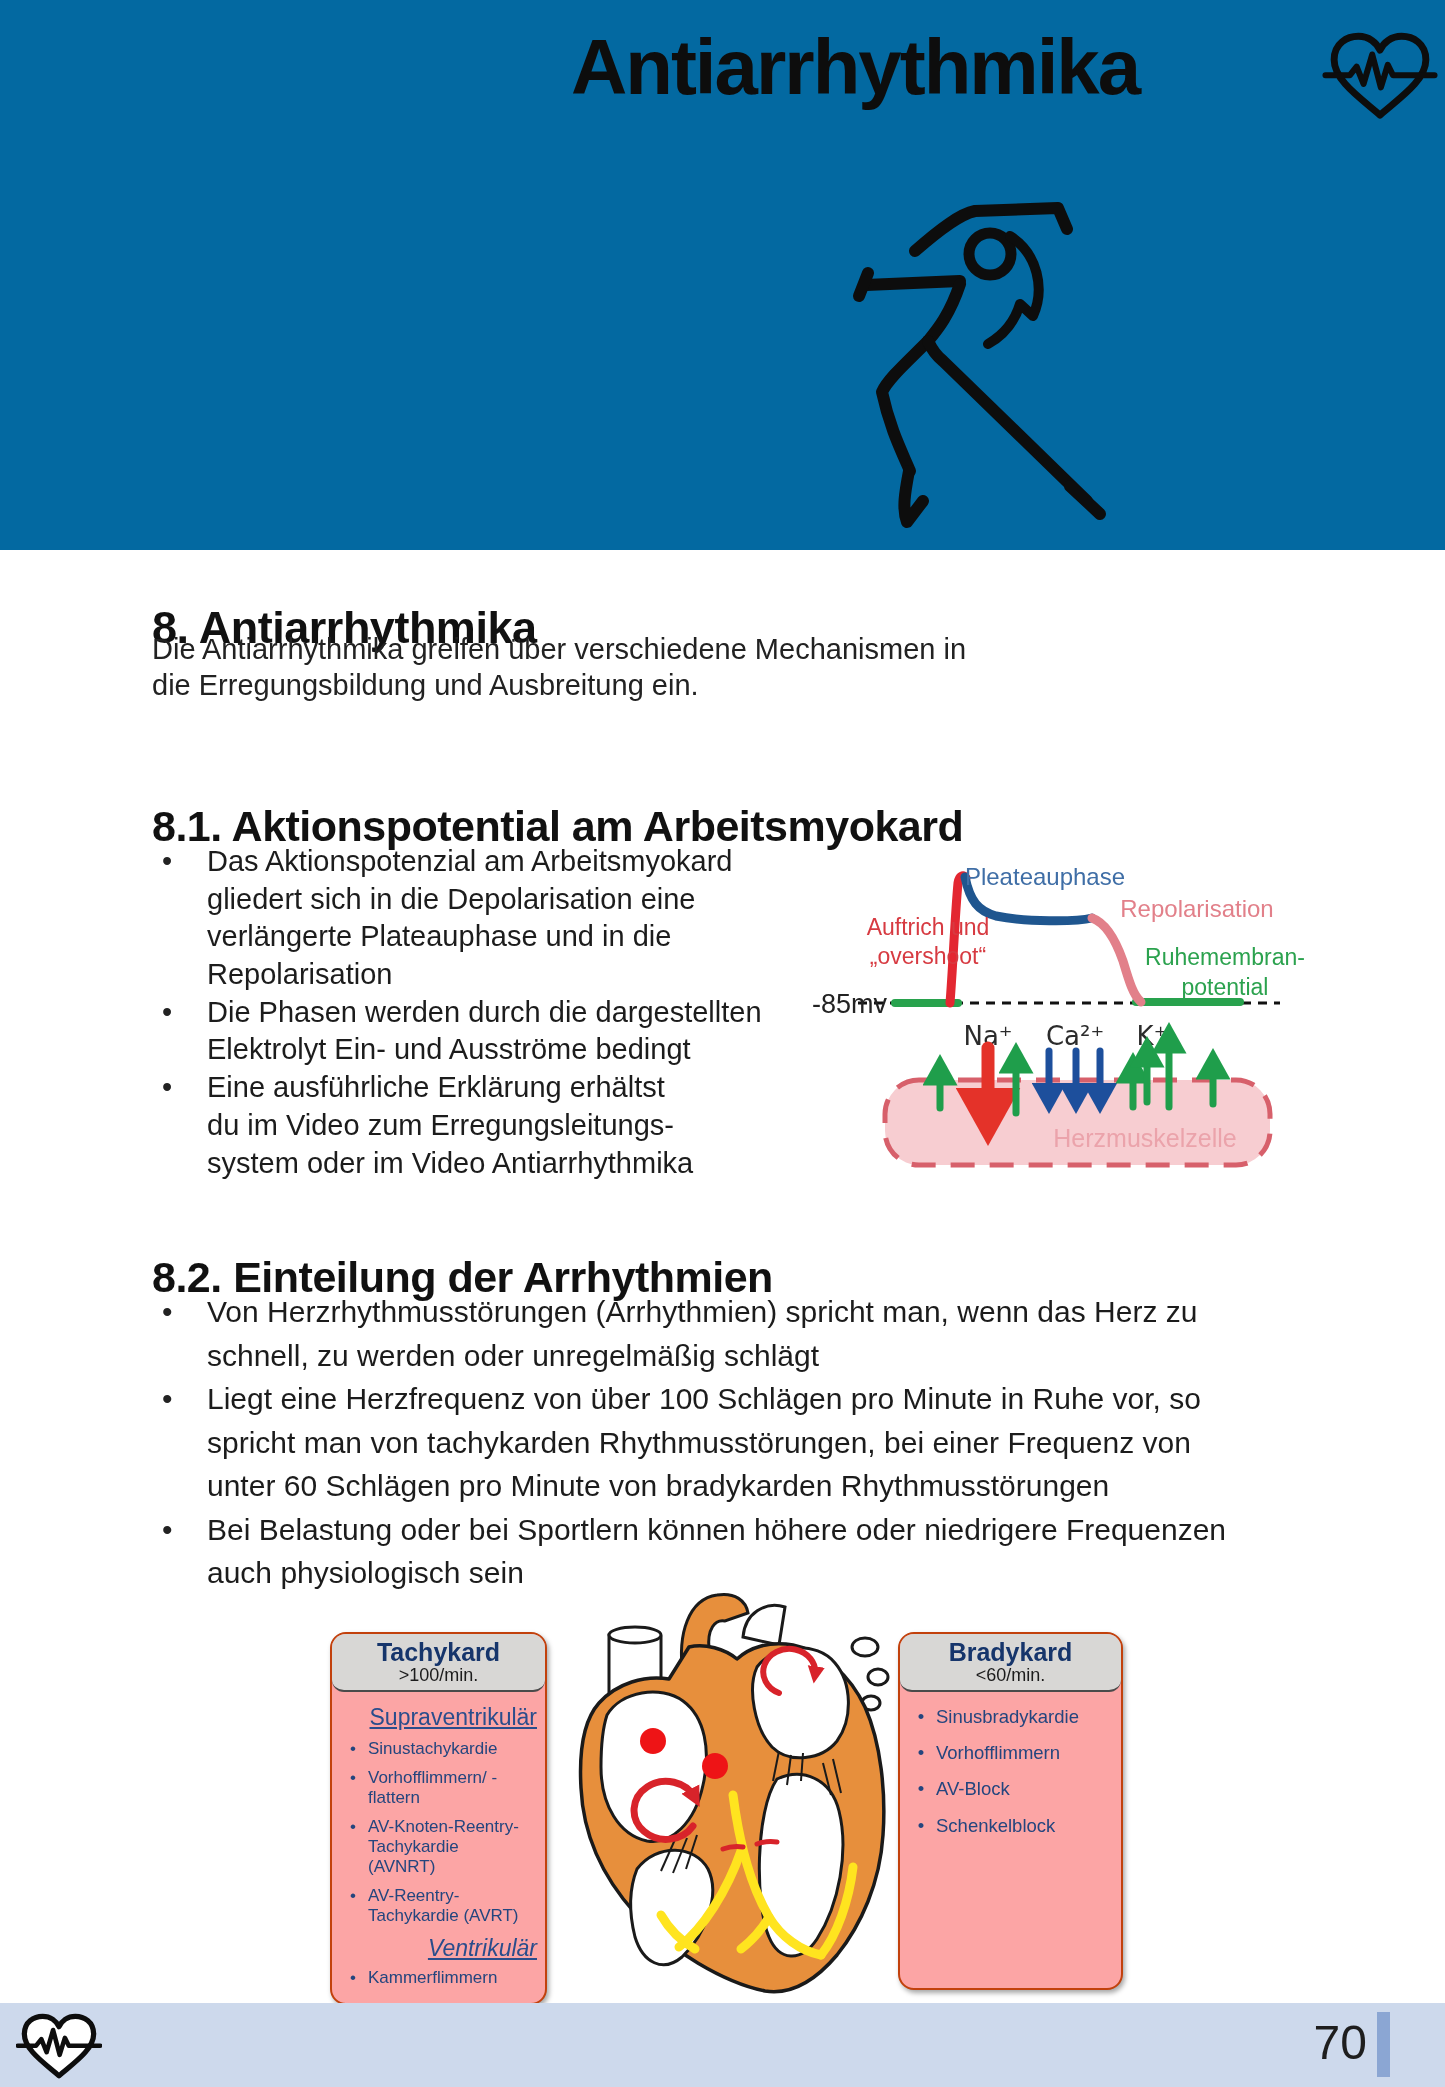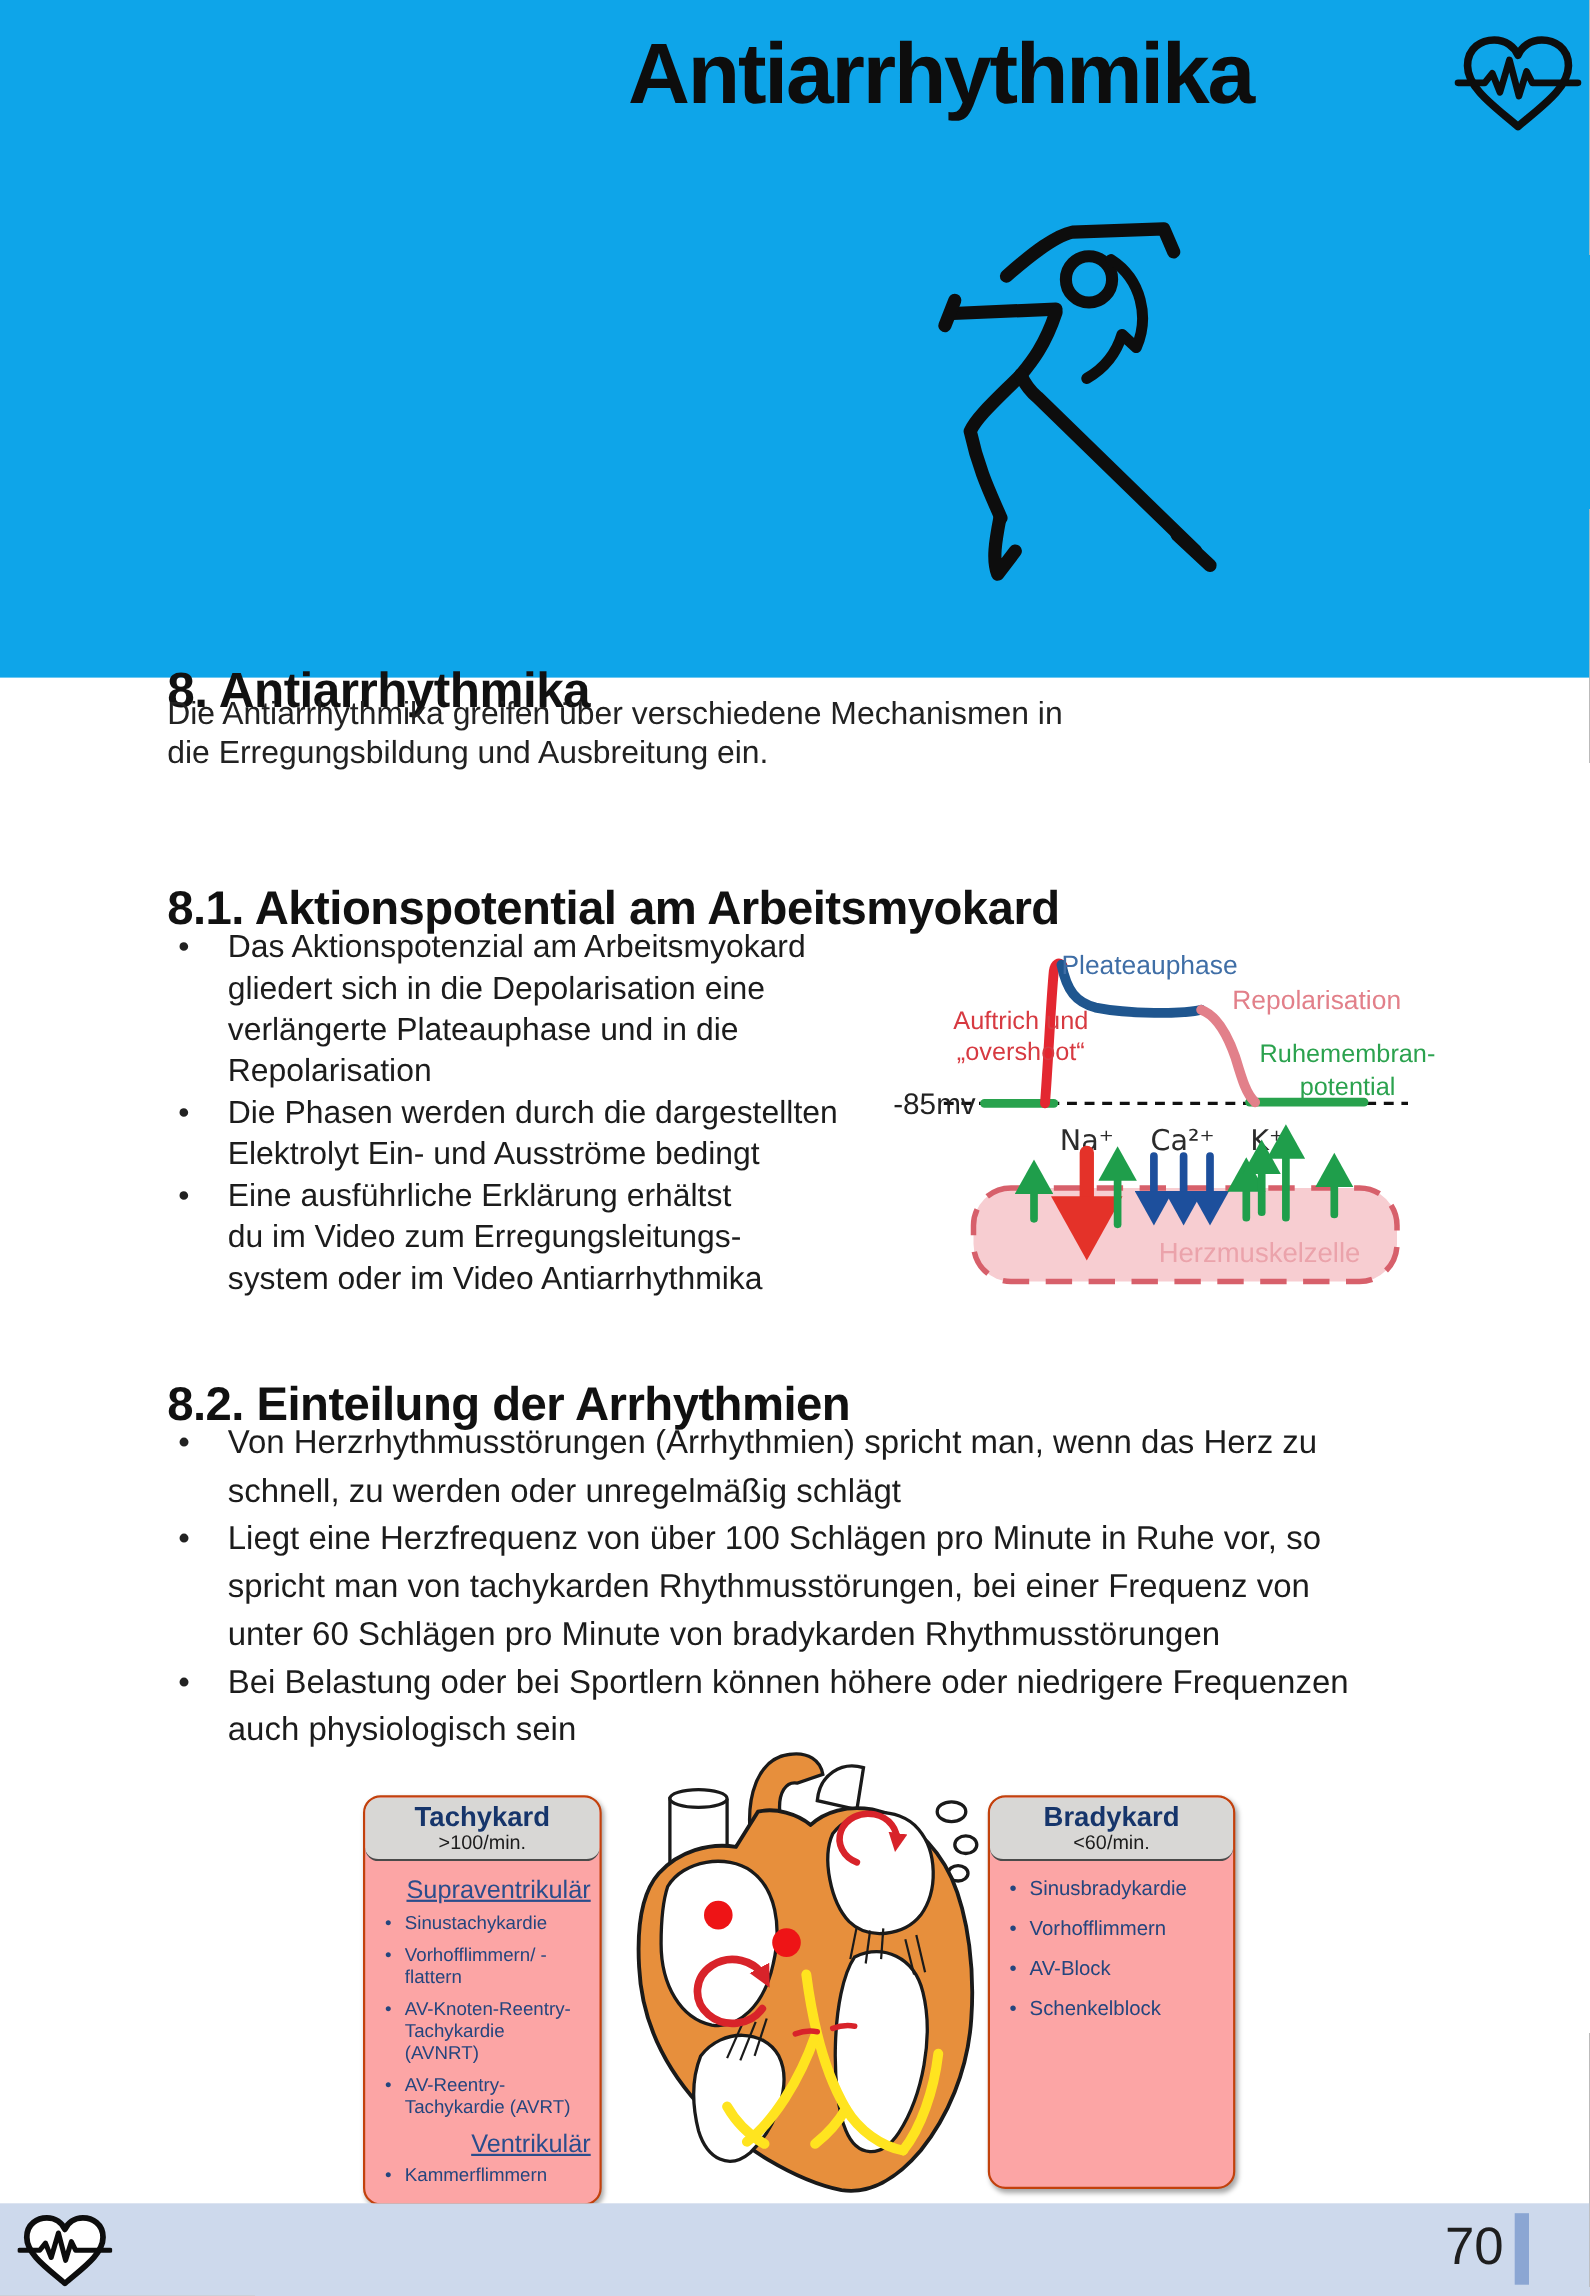--- a/index.html
+++ b/index.html
@@ -1,21 +1,21 @@
 <!DOCTYPE html>
 <html><head>
 <meta charset="utf-8">
 <style>
   html,body{margin:0;padding:0;background:#888;}
   .page{
     position:relative;width:1445px;height:2087px;background:#ffffff;
     font-family:"Liberation Sans",sans-serif;color:#1c1c1c;overflow:hidden;
     margin:0 auto;
   }
-  .header-band{position:absolute;left:0;top:0;width:1445px;height:616px;background:#0ea5e9;}
+  .header-band{position:absolute;left:0;top:0;width:1445px;height:550px;background:#0369a1;}
   .main-title{
     position:absolute;left:430px;top:22px;width:850px;text-align:center;
     font-size:78px;font-weight:700;letter-spacing:-2px;color:#0d0d0d;
   }
   .heart-pulse-top{position:absolute;left:1320px;top:32px;width:120px;height:90px;}
   .dancer{position:absolute;left:830px;top:183px;width:320px;height:362px;}
 
   .h2{position:absolute;font-weight:700;color:#111;letter-spacing:-0.5px;margin-top:12px;}
   .h2.s8{left:152px;top:590px;font-size:45px;}
   .h2.s81{left:152px;top:790px;font-size:43px;}
@@ -212,21 +212,21 @@
             <span class="pre">AV-Knoten-Reentry-
 Tachykardie
 (AVNRT)</span>
           </li>
         <li>
             <span class="dot">•</span>
             <span class="pre">AV-Reentry-
 Tachykardie (AVRT)</span>
           </li>
       </ul>
-      <div class="grp-title" style="margin:2px 0 6px 0;">Ventrikulär</div>
+      <div class="grp-title" style="margin:2px 0 6px 0;font-style:italic;">Ventrikulär</div>
       <ul class="bx-list">
         <li>
             <span class="dot">•</span>
             <span class="pre">Kammerflimmern</span>
           </li>
       </ul>
     </div>
   </div>
 
   <svg class="heart-illustration" viewBox="0 0 340 428">

